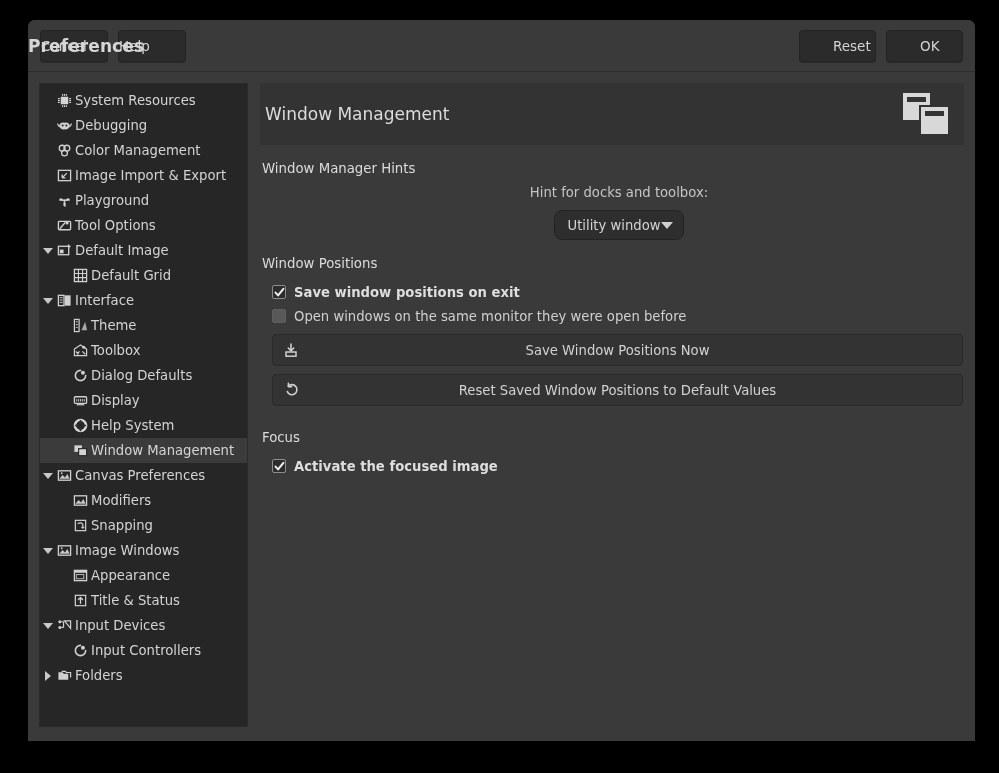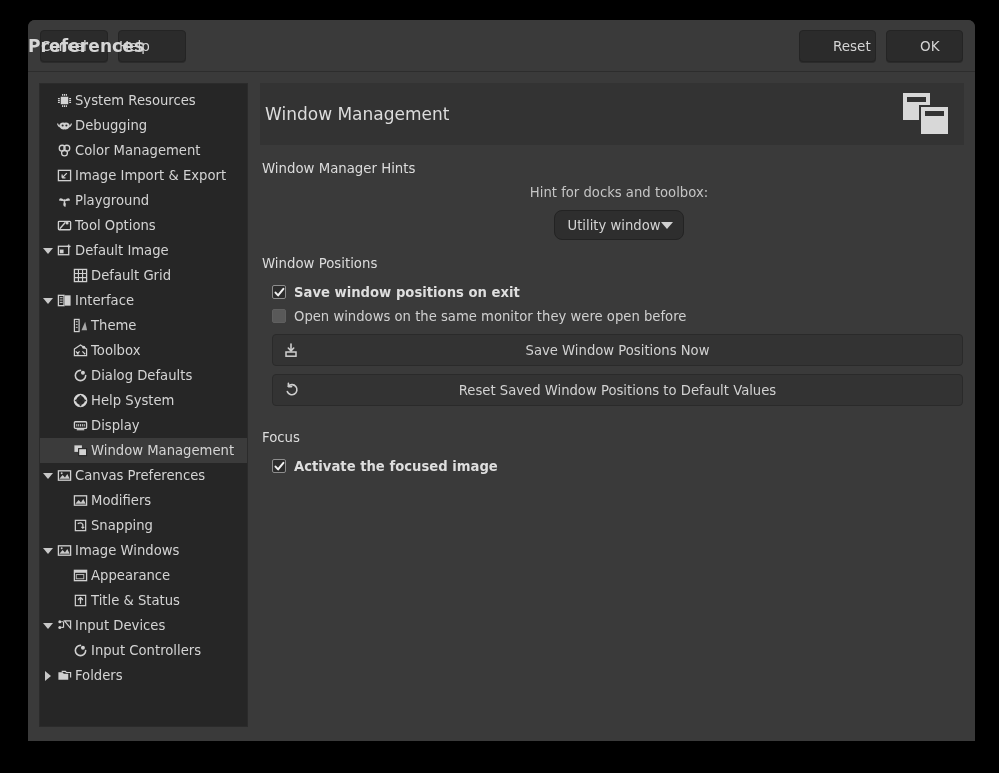--- a/index.html
+++ b/index.html
@@ -393,37 +393,37 @@
               <circle cx="10.6" cy="5" r="2.1" fill="#d0d0d0"></circle>
             </svg>
           </span>
           <span class="tlabel">Dialog Defaults</span>
         </div>
         <div class="tree-row">
           <span class="tindent"></span>
           <span class="tw"></span>
           <span class="ticon">
             <svg width="15" height="15" viewBox="0 0 16 16">
-              <circle cx="8" cy="8" r="6" fill="none" stroke="#d8d8d8" stroke-width="2.6"></circle>
-              <path d="M8 2 L8 6M14 8 L10 8M8 14 L8 10M2 8 L6 8" stroke="#333" stroke-width="1.8"></path>
-            </svg>
-          </span>
-          <span class="tlabel">Help System</span>
-        </div>
-        <div class="tree-row">
-          <span class="tindent"></span>
-          <span class="tw"></span>
-          <span class="ticon">
-            <svg width="15" height="15" viewBox="0 0 16 16">
               <rect x="1.5" y="4" width="13" height="7" rx="1" fill="none" stroke="#d0d0d0" stroke-width="1.4"></rect>
               <path d="M4 6.5v2.5M6 6.5v2.5M8 6.5v2.5M10 6.5v2.5M12 6.5v2.5" stroke="#d0d0d0" stroke-width="1"></path>
               <path d="M4 12.5h8" stroke="#d0d0d0" stroke-width="1.3"></path>
             </svg>
           </span>
           <span class="tlabel">Display</span>
+        </div>
+        <div class="tree-row">
+          <span class="tindent"></span>
+          <span class="tw"></span>
+          <span class="ticon">
+            <svg width="15" height="15" viewBox="0 0 16 16">
+              <circle cx="8" cy="8" r="6" fill="none" stroke="#d8d8d8" stroke-width="2.6"></circle>
+              <path d="M8 2 L8 6M14 8 L10 8M8 14 L8 10M2 8 L6 8" stroke="#333" stroke-width="1.8"></path>
+            </svg>
+          </span>
+          <span class="tlabel">Help System</span>
         </div>
         <div class="tree-row selected">
           <span class="tindent"></span>
           <span class="tw"></span>
           <span class="ticon">
             <svg width="15" height="15" viewBox="0 0 16 16">
               <rect x="1.5" y="2.5" width="8" height="7" fill="#d2d2d2"></rect>
               <rect x="6" y="6" width="8.5" height="7.5" fill="#d2d2d2" stroke="#262626" stroke-width="1.2"></rect>
             </svg>
           </span>

